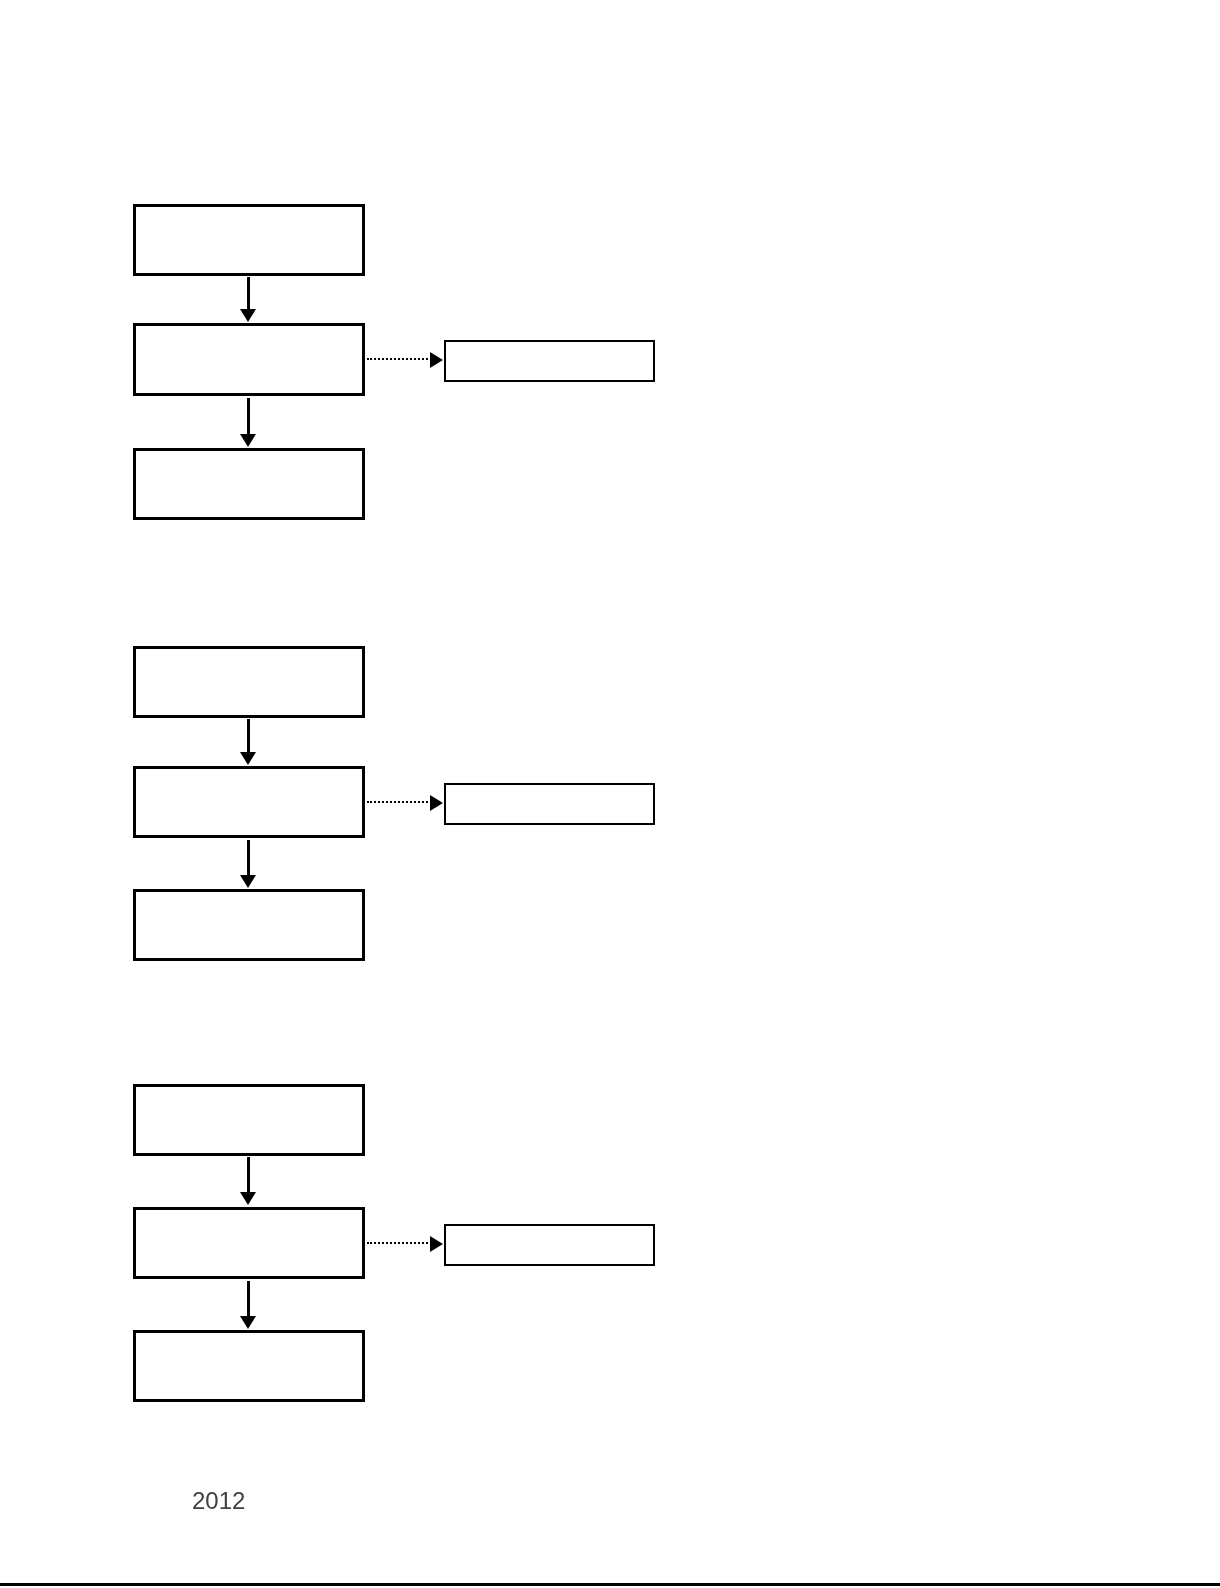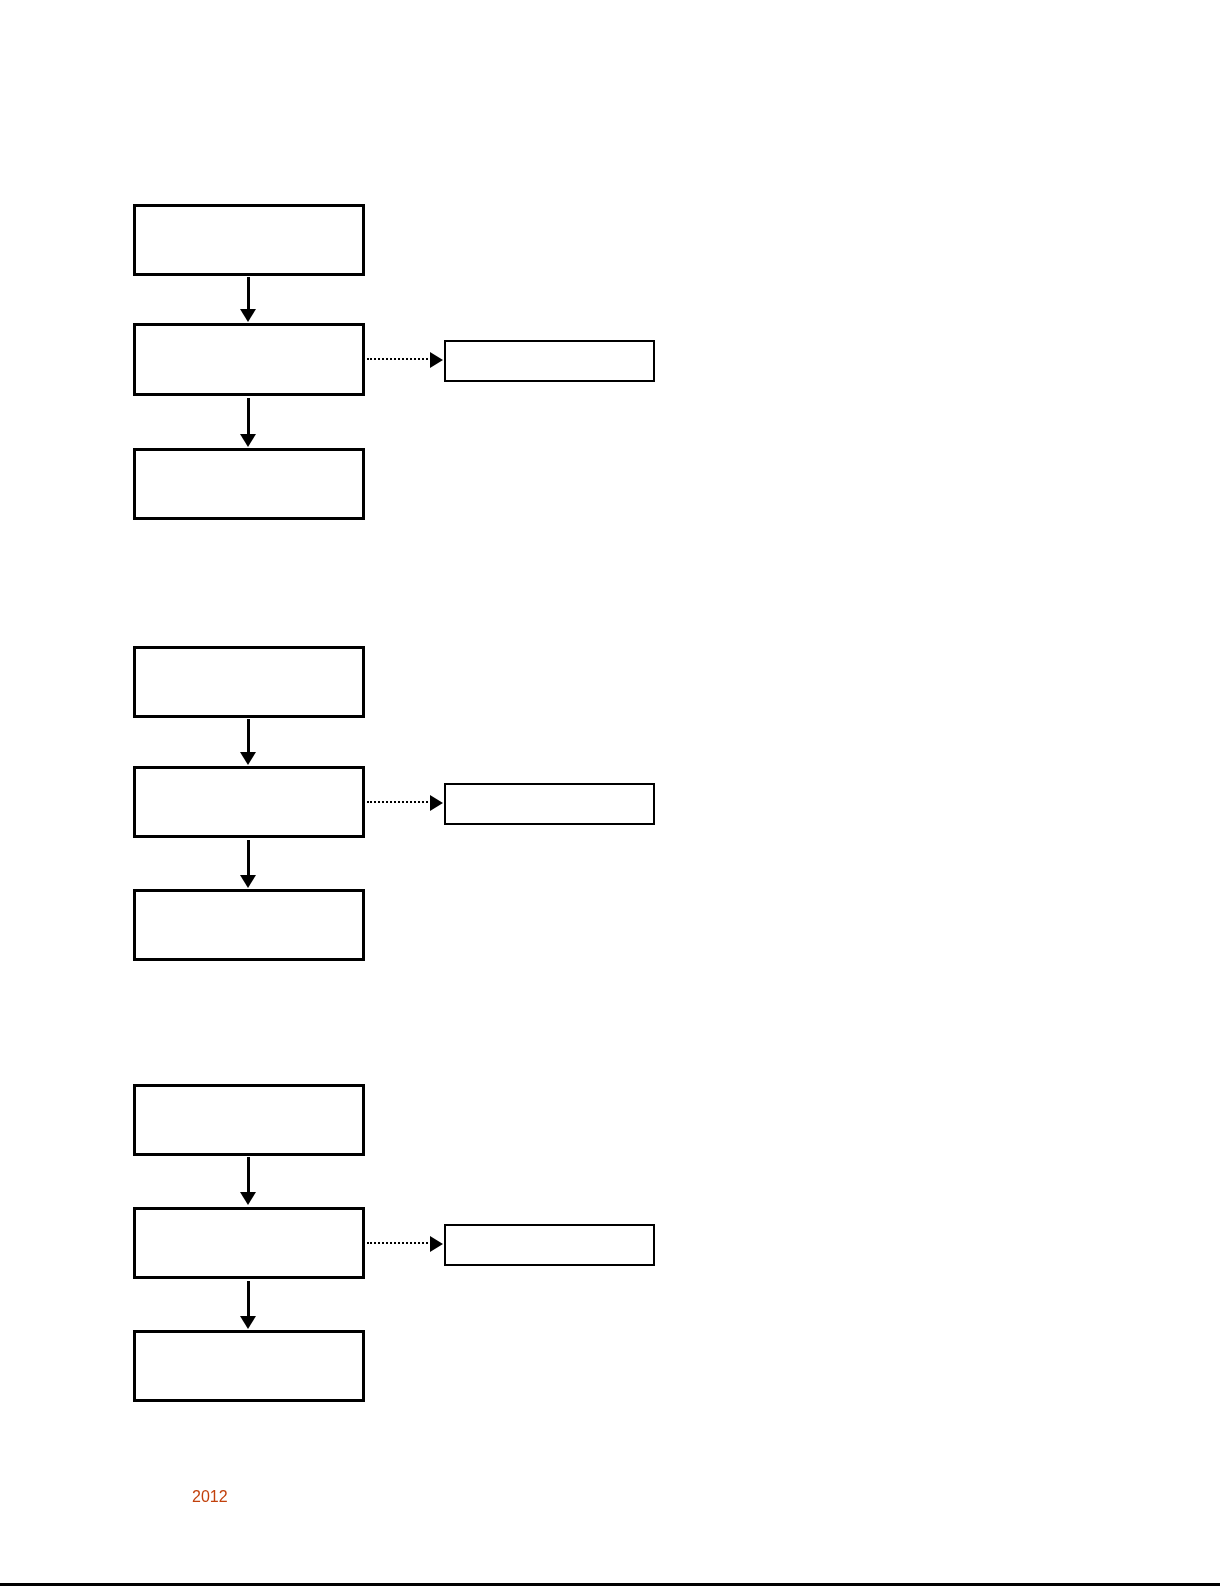--- a/index.html
+++ b/index.html
@@ -65,23 +65,23 @@
     width: 0; height: 0;
     border-top: 8px solid transparent;
     border-bottom: 8px solid transparent;
     border-left: 13px solid #000000;
   }
 
   .footer-year {
     position: absolute;
     left: 192px;
     top: 1489px;
-    font-size: 16px;
+    font-size: 24px;
     line-height: 1;
-    color: #c2410c;
+    color: #404040;
     text-align: center;
   }
   .bottom-rule {
     position: absolute;
     left: 0;
     top: 1583px;
     width: 1220px;
     height: 3px;
     background: #000000;
   }

